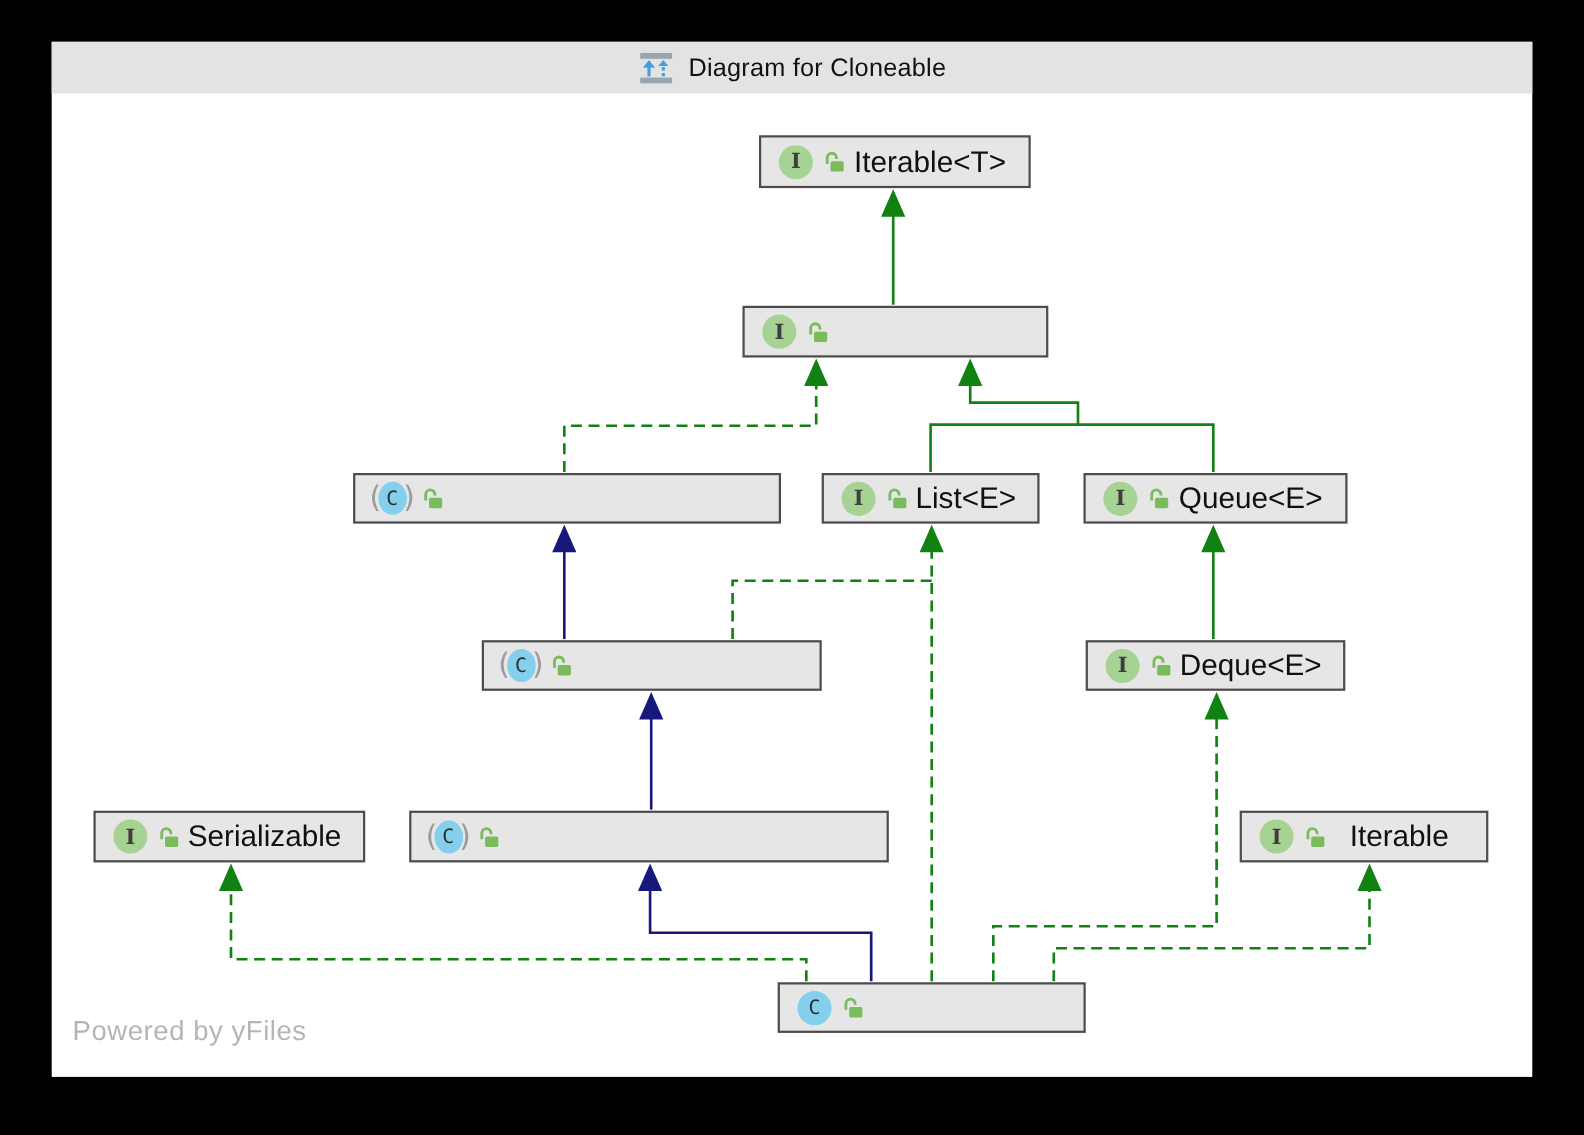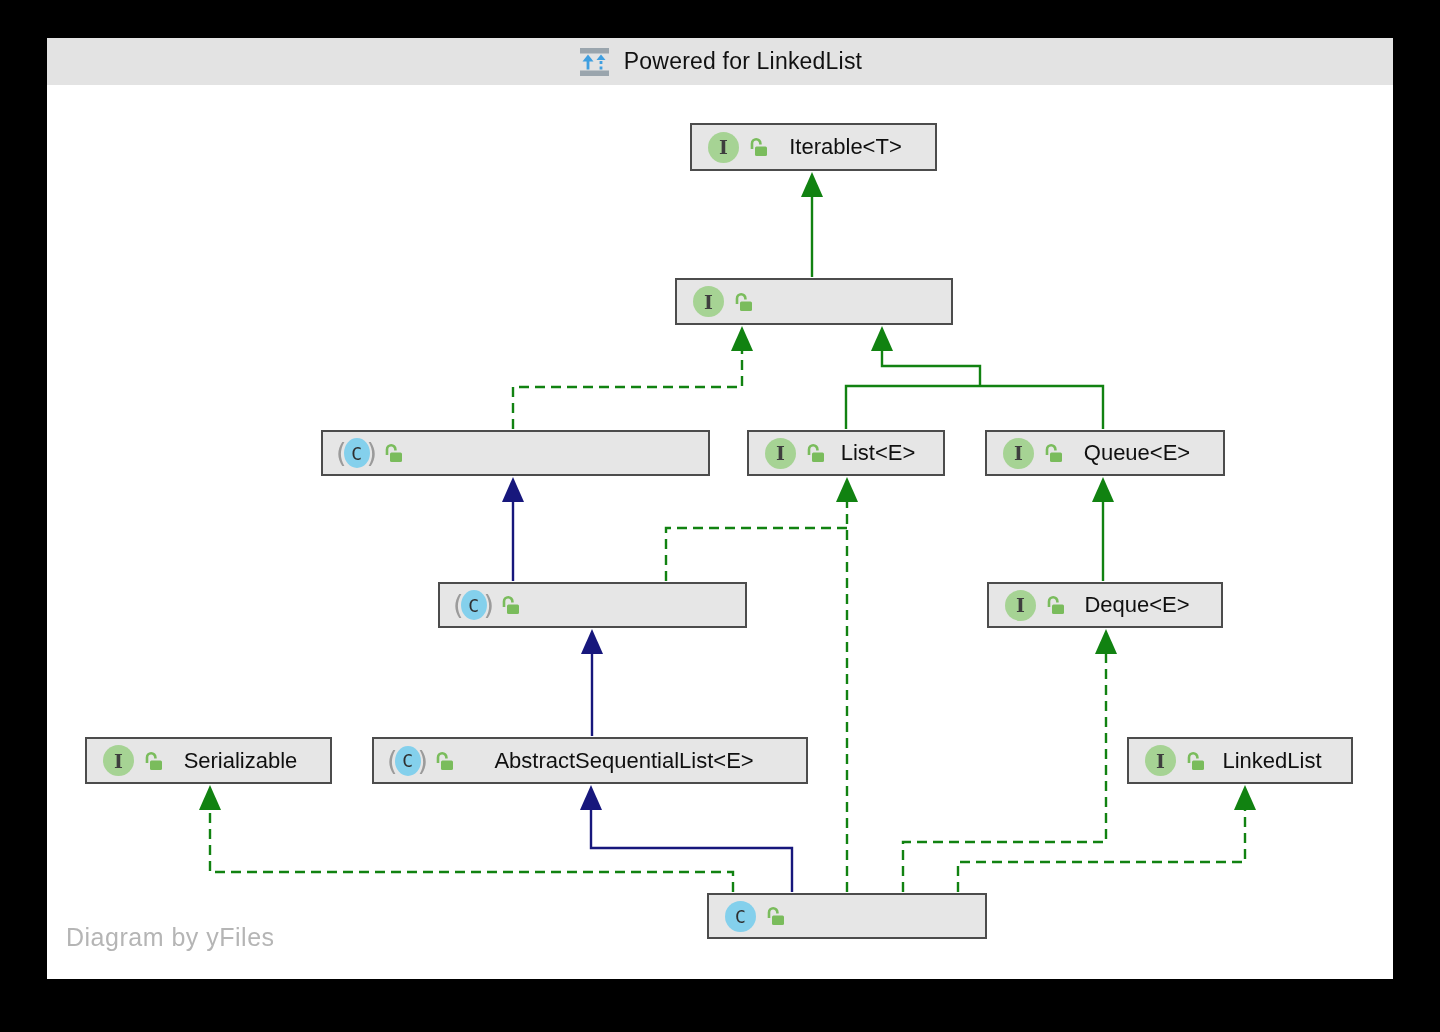--- a/index.html
+++ b/index.html
@@ -15,21 +15,21 @@
   #edges { position:absolute; left:0; top:0; width:1440px; height:1032px; z-index:1; pointer-events:none; }
   .edge { fill:none; stroke-width:2.4px; }
   .edge.green { stroke:var(--edge-green); }
   .edge.navy  { stroke:var(--edge-navy); }
   .edge.dashed { stroke-dasharray:10 6; }
   .head.green { fill:var(--edge-green); stroke:none; }
   .head.navy  { fill:var(--edge-navy);  stroke:none; }
   .node { position:absolute; z-index:2; background:var(--box-fill);
           border:2px solid var(--box-border); display:flex; align-items:center;
           padding-left:16px; cursor:default; }
-  .nlabel { flex:1; text-align:center; font-size:22px; color:#101010; padding-right:14px; white-space:nowrap; }
+  .nlabel { flex:1; text-align:center; font-size:27px; color:#101010; padding-right:14px; white-space:nowrap; }
   .badge { width:31px; height:31px; border-radius:50%; display:inline-flex; align-items:center;
            justify-content:center; flex:0 0 auto; }
   .badge.iface { background:var(--iface-badge); color:#3e3e3e;
                  font-family:"DejaVu Serif", serif; font-size:19px; font-weight:700; }
   .badge.cls { background:var(--class-badge); color:#2e2e2e;
                font-family:"DejaVu Sans Mono", monospace; font-size:18px; }
   .abs-wrap { display:inline-flex; align-items:center; flex:0 0 auto; }
   .abs-wrap .badge.cls { width:26px; height:30px; }
   .paren { color:#9b9b9b; font-size:27px; font-family:"DejaVu Sans", sans-serif;
            line-height:30px; margin:0 -3px; }
@@ -47,25 +47,25 @@
       <span class="ticon">
         <svg width="33" height="28" viewBox="0 0 33 28">
           <rect x="2" y="0" width="29" height="5.5" fill="#9aa5ad"></rect>
           <rect x="2" y="22.5" width="29" height="5.5" fill="#9aa5ad"></rect>
           <polygon points="10,6.5 4.5,13.5 15.5,13.5" fill="#3f9fe0"></polygon>
           <rect x="8.6" y="13" width="2.8" height="8.5" fill="#3f9fe0"></rect>
           <polygon points="23,6.5 18.5,12 27.5,12" fill="#3f9fe0"></polygon>
           <line x1="23" y1="13" x2="23" y2="22" stroke="#3f9fe0" stroke-width="2.8" stroke-dasharray="3 2.4"></line>
         </svg>
       </span>
-      <span class="ttext">Powered for LinkedList</span>
+      <span class="ttext">Diagram for Cloneable</span>
     </div>
 
     <div id="canvas"></div>
-    <div id="watermark">Diagram by yFiles</div>
+    <div id="watermark">Powered by yFiles</div>
   </div>
 
   <svg id="edges">
 
     <path class="edge green" d="M812,277 V196"></path>
     <polygon class="head green" points="812,172 801,197 823,197"></polygon>
 
     <path class="edge green dashed" d="M513,429 V387 H742 V350"></path>
     <polygon class="head green" points="742,326 731,351 753,351"></polygon>
 
@@ -197,32 +197,31 @@
       <span class="paren">(</span>
       <span class="badge cls">C</span>
       <span class="paren">)</span>
     </span>
     <span class="lock">
         <svg width="22" height="22" viewBox="0 0 22 22">
           <path d="M4,13 V7.5 a4.2,4.2 0 0 1 8.4,0 v1" fill="none" stroke="#7abc5c" stroke-width="2.6"></path>
           <rect x="7" y="10.5" width="12" height="9.5" rx="1.5" fill="#7abc5c"></rect>
         </svg>
       </span>
-    <span class="nlabel">AbstractSequentialList&lt;E&gt;</span>
   </div>
 
   <div class="node" style="left:1127px;top:737px;width:226px;height:47px">
     <span class="badge iface">I</span>
     <span class="lock">
         <svg width="22" height="22" viewBox="0 0 22 22">
           <path d="M4,13 V7.5 a4.2,4.2 0 0 1 8.4,0 v1" fill="none" stroke="#7abc5c" stroke-width="2.6"></path>
           <rect x="7" y="10.5" width="12" height="9.5" rx="1.5" fill="#7abc5c"></rect>
         </svg>
       </span>
-    <span class="nlabel">LinkedList</span>
+    <span class="nlabel">Iterable</span>
   </div>
 
   <div class="node" style="left:707px;top:893px;width:280px;height:46px">
     <span class="badge cls">C</span>
     <span class="lock">
         <svg width="22" height="22" viewBox="0 0 22 22">
           <path d="M4,13 V7.5 a4.2,4.2 0 0 1 8.4,0 v1" fill="none" stroke="#7abc5c" stroke-width="2.6"></path>
           <rect x="7" y="10.5" width="12" height="9.5" rx="1.5" fill="#7abc5c"></rect>
         </svg>
       </span>

